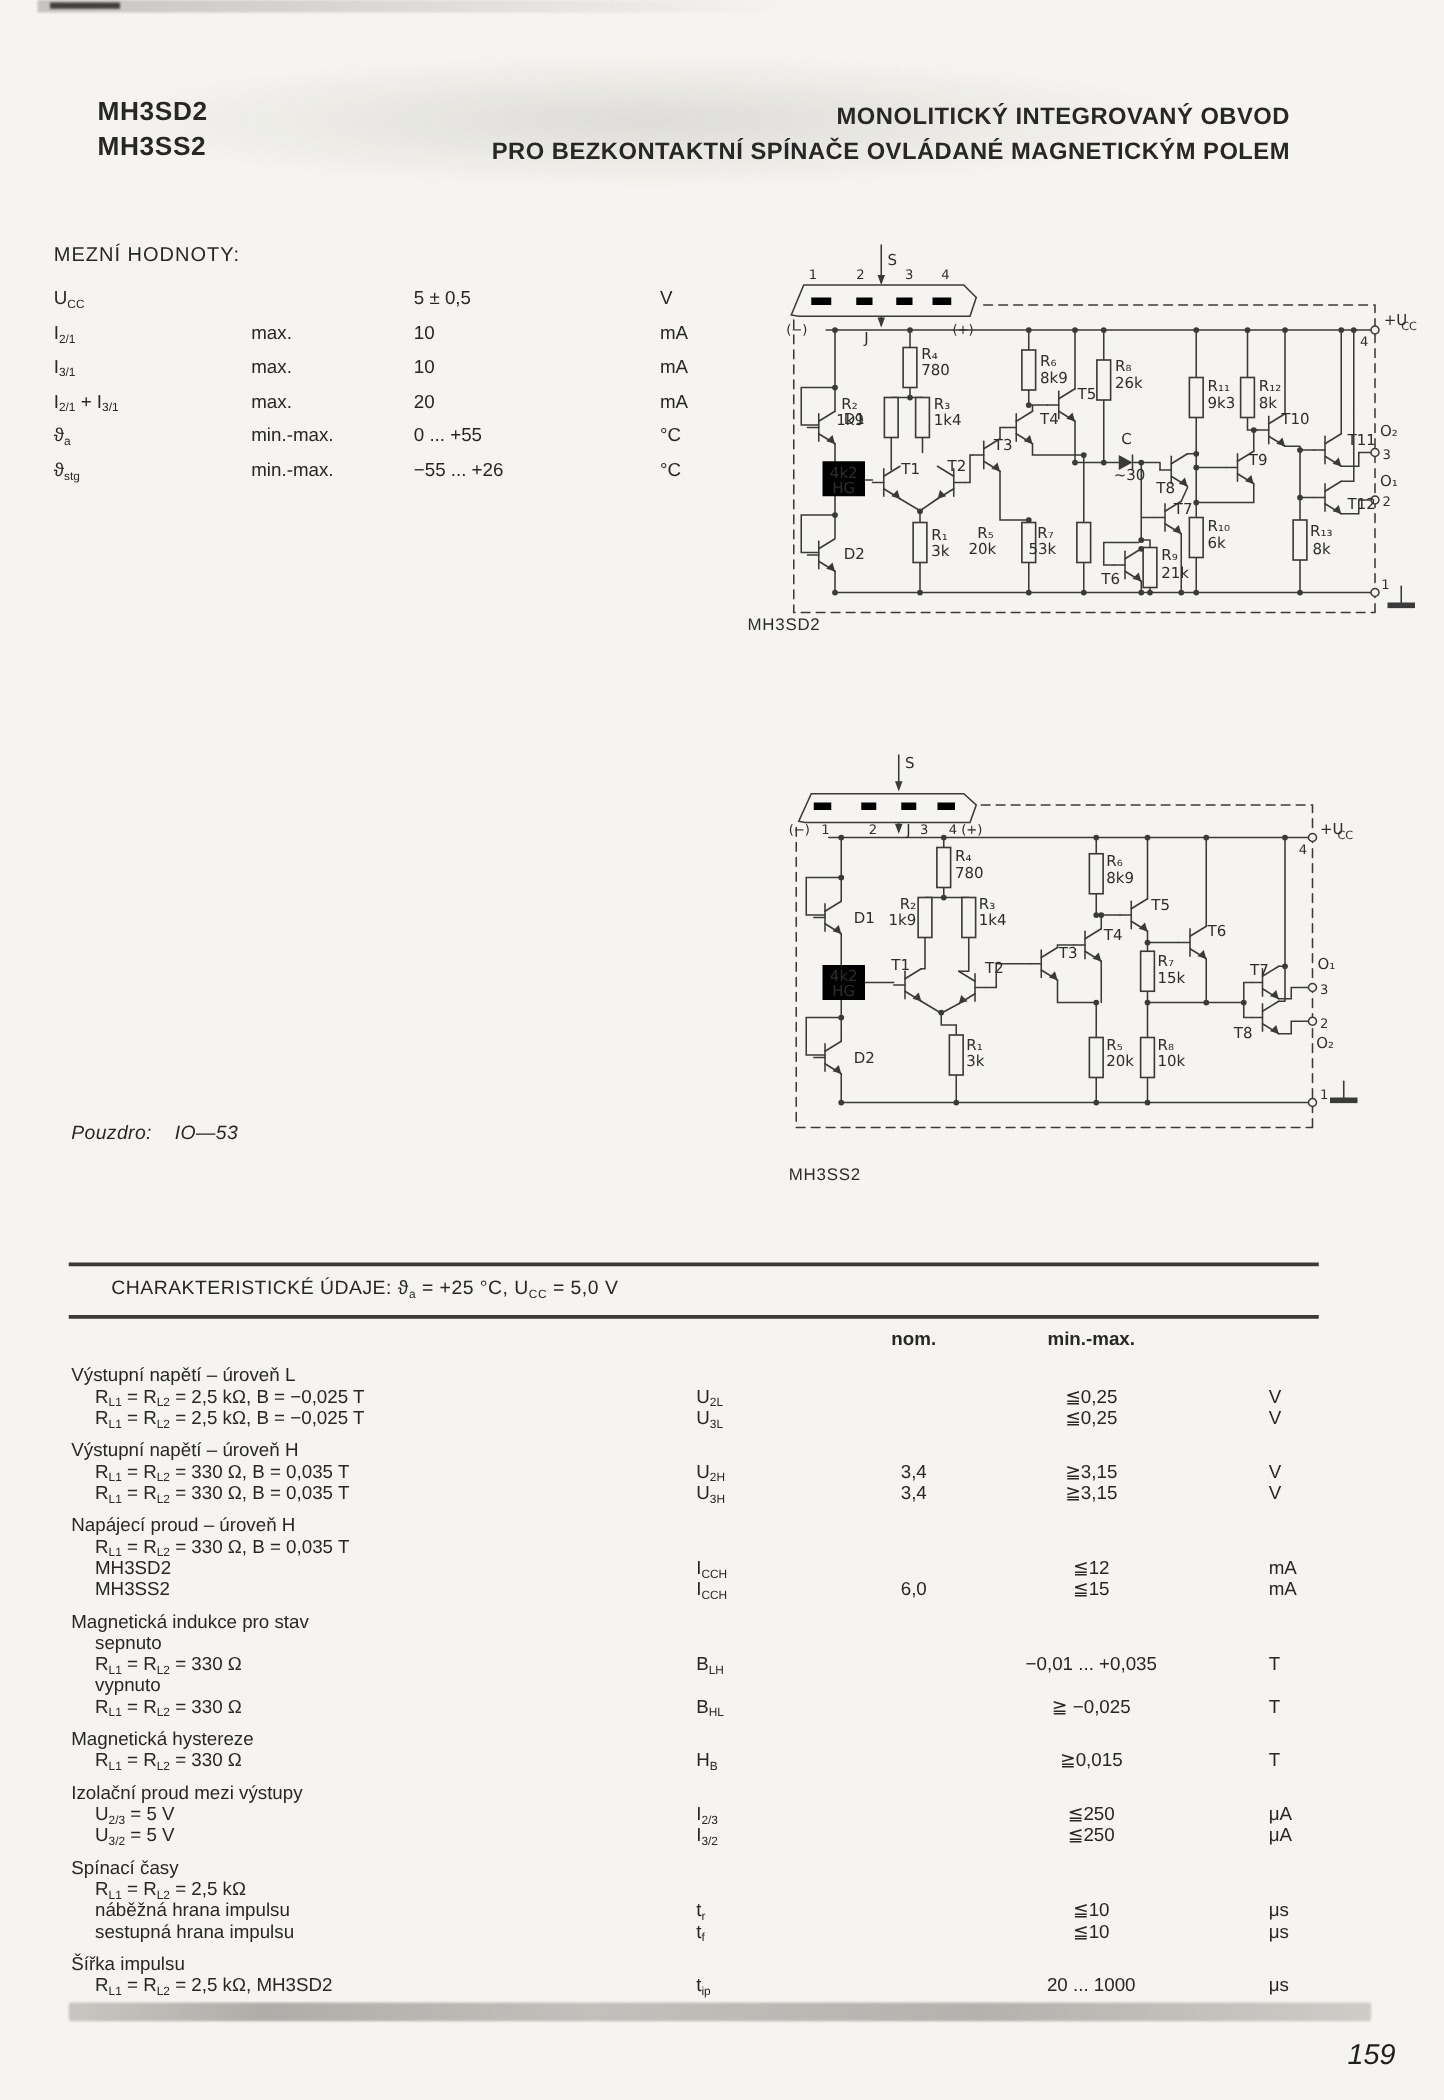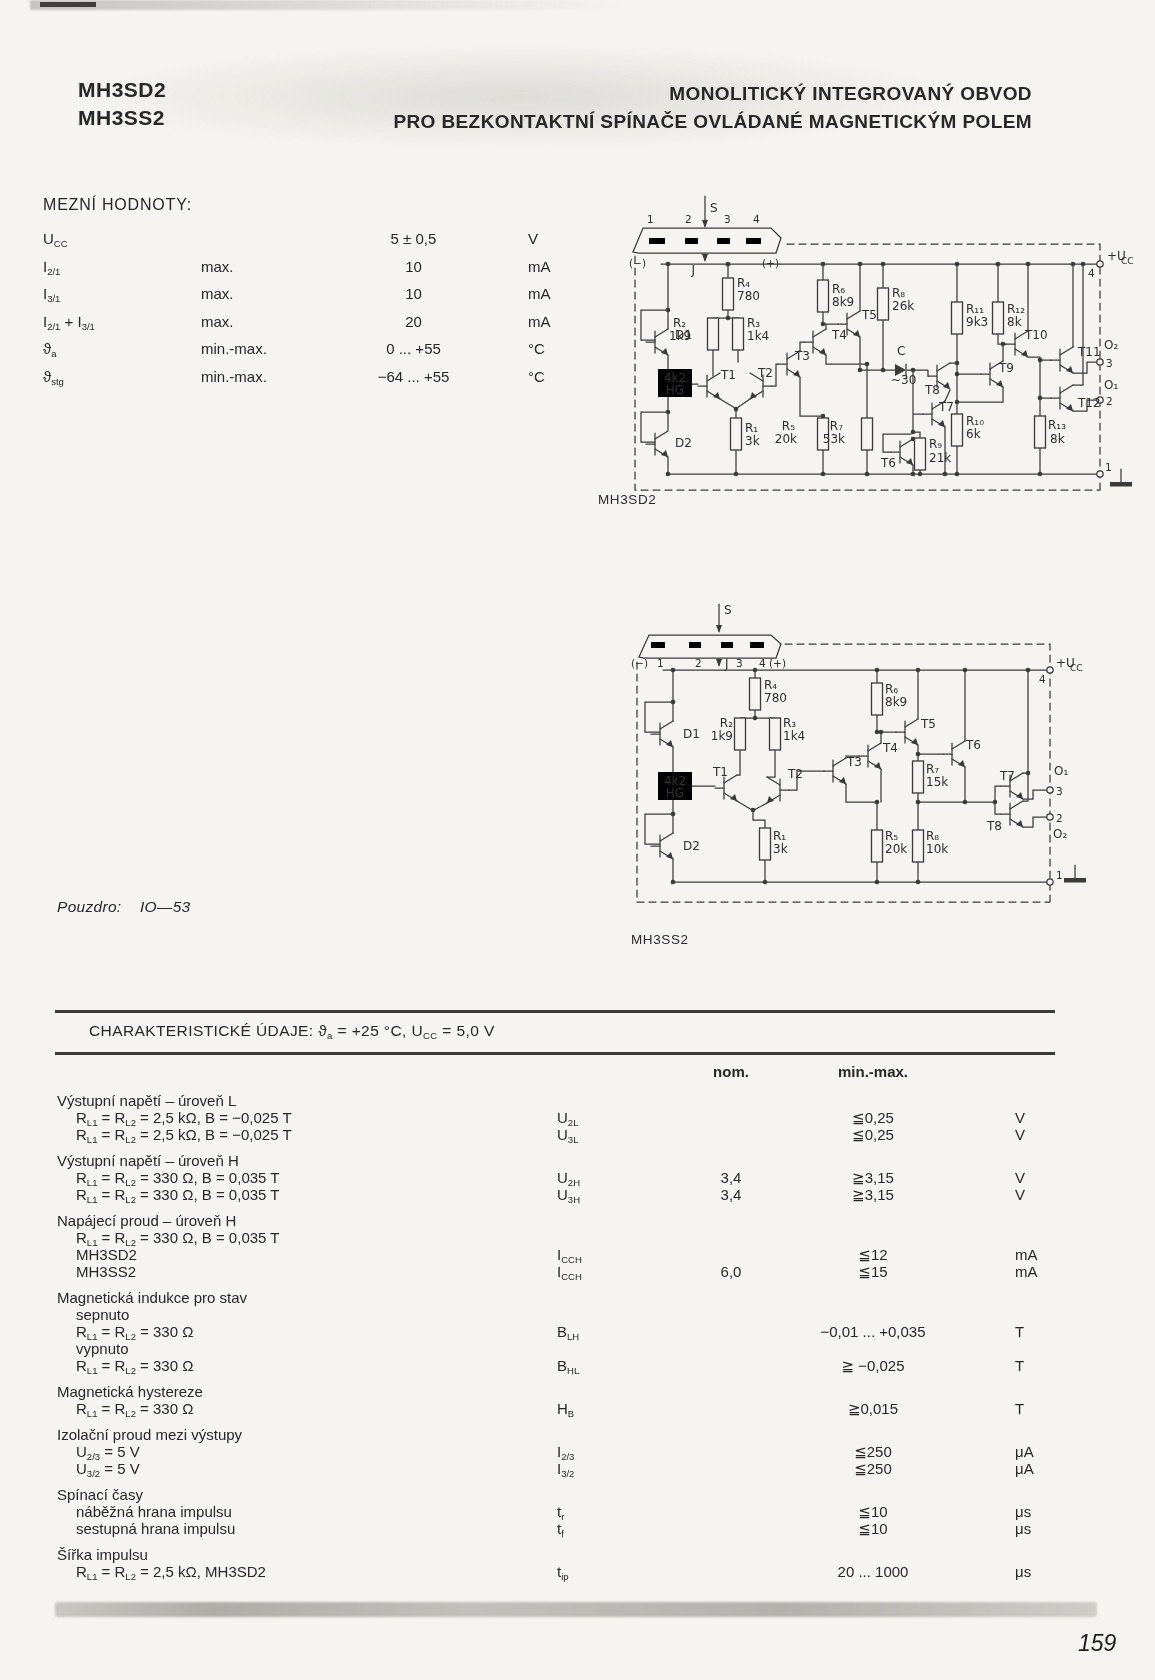--- a/index.html
+++ b/index.html
@@ -14,21 +14,21 @@
     background:radial-gradient(55% 60% at 45% 50%,rgba(168,166,161,.30),rgba(245,244,240,0) 75%);}
   .bar-bottom{left:55px;top:1602px;width:1042px;height:15px;opacity:.55;filter:blur(1px);border-radius:2px;
     background:linear-gradient(90deg,#a5a29d,#77746f 15%,#9a9792 40%,#807d78 70%,#b0ada8);}
   
   .models{left:78px;top:76px;font-weight:bold;font-size:21px;letter-spacing:.5px;line-height:28px;}
   .doc-title{left:300px;top:80px;width:732px;text-align:right;font-weight:bold;font-size:19px;line-height:28px;letter-spacing:.4px;}
   
   .limits{left:43px;top:196px;width:540px;}
   .limits h2{font-size:16px;font-weight:500;letter-spacing:.8px;margin:0 0 16px 0;}
   .lrow{display:grid;grid-template-columns:158px 130px 165px 1fr;height:27.5px;align-items:baseline;font-size:15px;}
-  .l-val{text-align:center;}
+  .l-val{text-align:left;}
   .l-unit{padding-left:32px;}
   sub{font-size:9.5px;vertical-align:-3px;line-height:0;}
   
   .sch{position:absolute;}
   .sch line,.sch path,.sch polyline{stroke:#3a3a3a;stroke-width:1.25;fill:none;stroke-linecap:round;}
   .bb{stroke-width:3.4px;}
   .fil{fill:#3a3a3a;stroke:none;}
   .rbox{fill:#f5f4f0;stroke:#3a3a3a;stroke-width:1.3px;}
   .pinc{fill:#f5f4f0;stroke:#3a3a3a;stroke-width:1.2px;}
   .dash{stroke-dasharray:7 5;stroke-width:1.1px;stroke:#565656;}
@@ -102,21 +102,21 @@
     </div>
       <div class="lrow">
       <div class="l-sym">ϑ<sub>a</sub></div>
       <div class="l-cond">min.-max.</div>
       <div class="l-val">0 ... +55</div>
       <div class="l-unit">°C</div>
     </div>
       <div class="lrow">
       <div class="l-sym">ϑ<sub>stg</sub></div>
       <div class="l-cond">min.-max.</div>
-      <div class="l-val">−64 ... +55</div>
+      <div class="l-val">−55 ... +26</div>
       <div class="l-unit">°C</div>
     </div>
     </div>
 </div>
 
 <svg class="sch" style="left:595px;top:192px" width="550" height="318">
   <defs>
     <g id="tr">
       <line x1="0" y1="-11" x2="0" y2="11" class="bb"></line>
       <line x1="-9" y1="0" x2="0" y2="0"></line>
@@ -602,20 +602,27 @@
     <div class="c-unit">μA</div>
   </div>
     <div class="crow" data-variant="group">
     <div class="c-text">Spínací časy</div>
     <div class="c-sym"></div>
     <div class="c-nom"></div>
     <div class="c-mm"></div>
     <div class="c-unit"></div>
   </div>
     <div class="crow" data-variant="sub">
+    <div class="c-text">R<sub>L1</sub> = R<sub>L2</sub> = 2,5 kΩ</div>
+    <div class="c-sym"></div>
+    <div class="c-nom"></div>
+    <div class="c-mm"></div>
+    <div class="c-unit"></div>
+  </div>
+    <div class="crow" data-variant="sub">
     <div class="c-text">náběžná hrana impulsu</div>
     <div class="c-sym">t<sub>r</sub></div>
     <div class="c-nom"></div>
     <div class="c-mm">≦10</div>
     <div class="c-unit">μs</div>
   </div>
     <div class="crow" data-variant="sub">
     <div class="c-text">sestupná hrana impulsu</div>
     <div class="c-sym">t<sub>f</sub></div>
     <div class="c-nom"></div>

